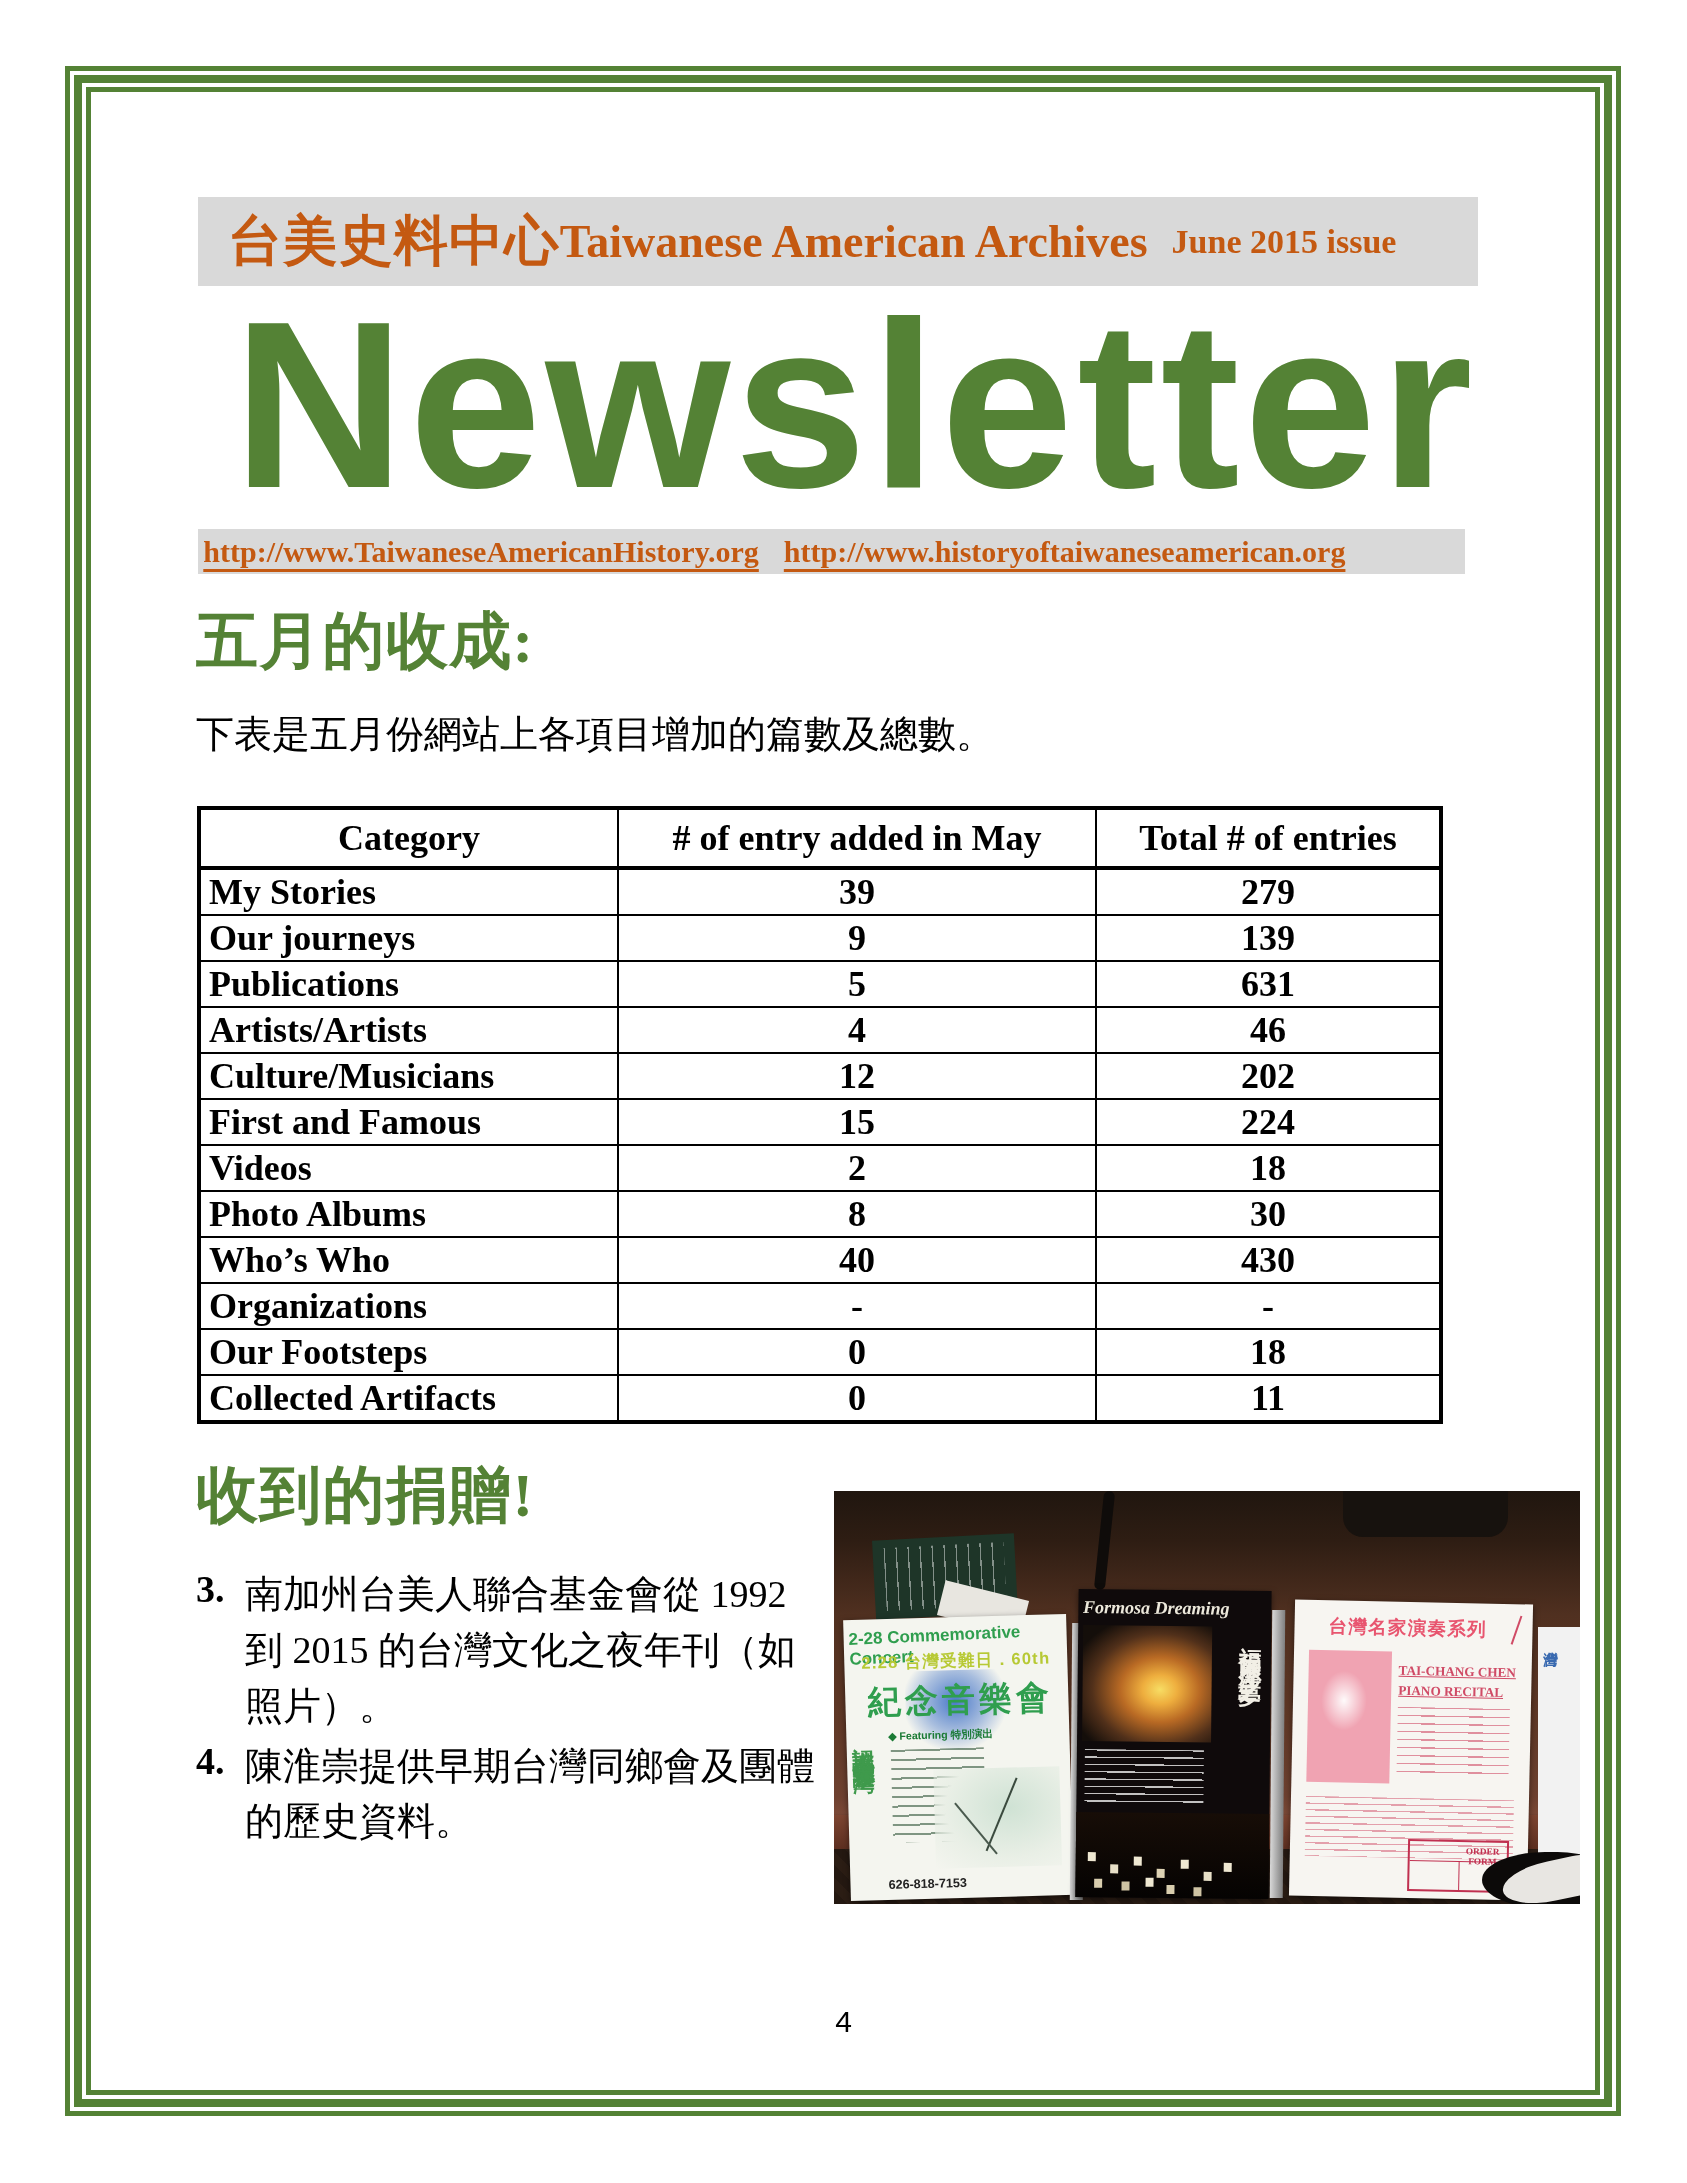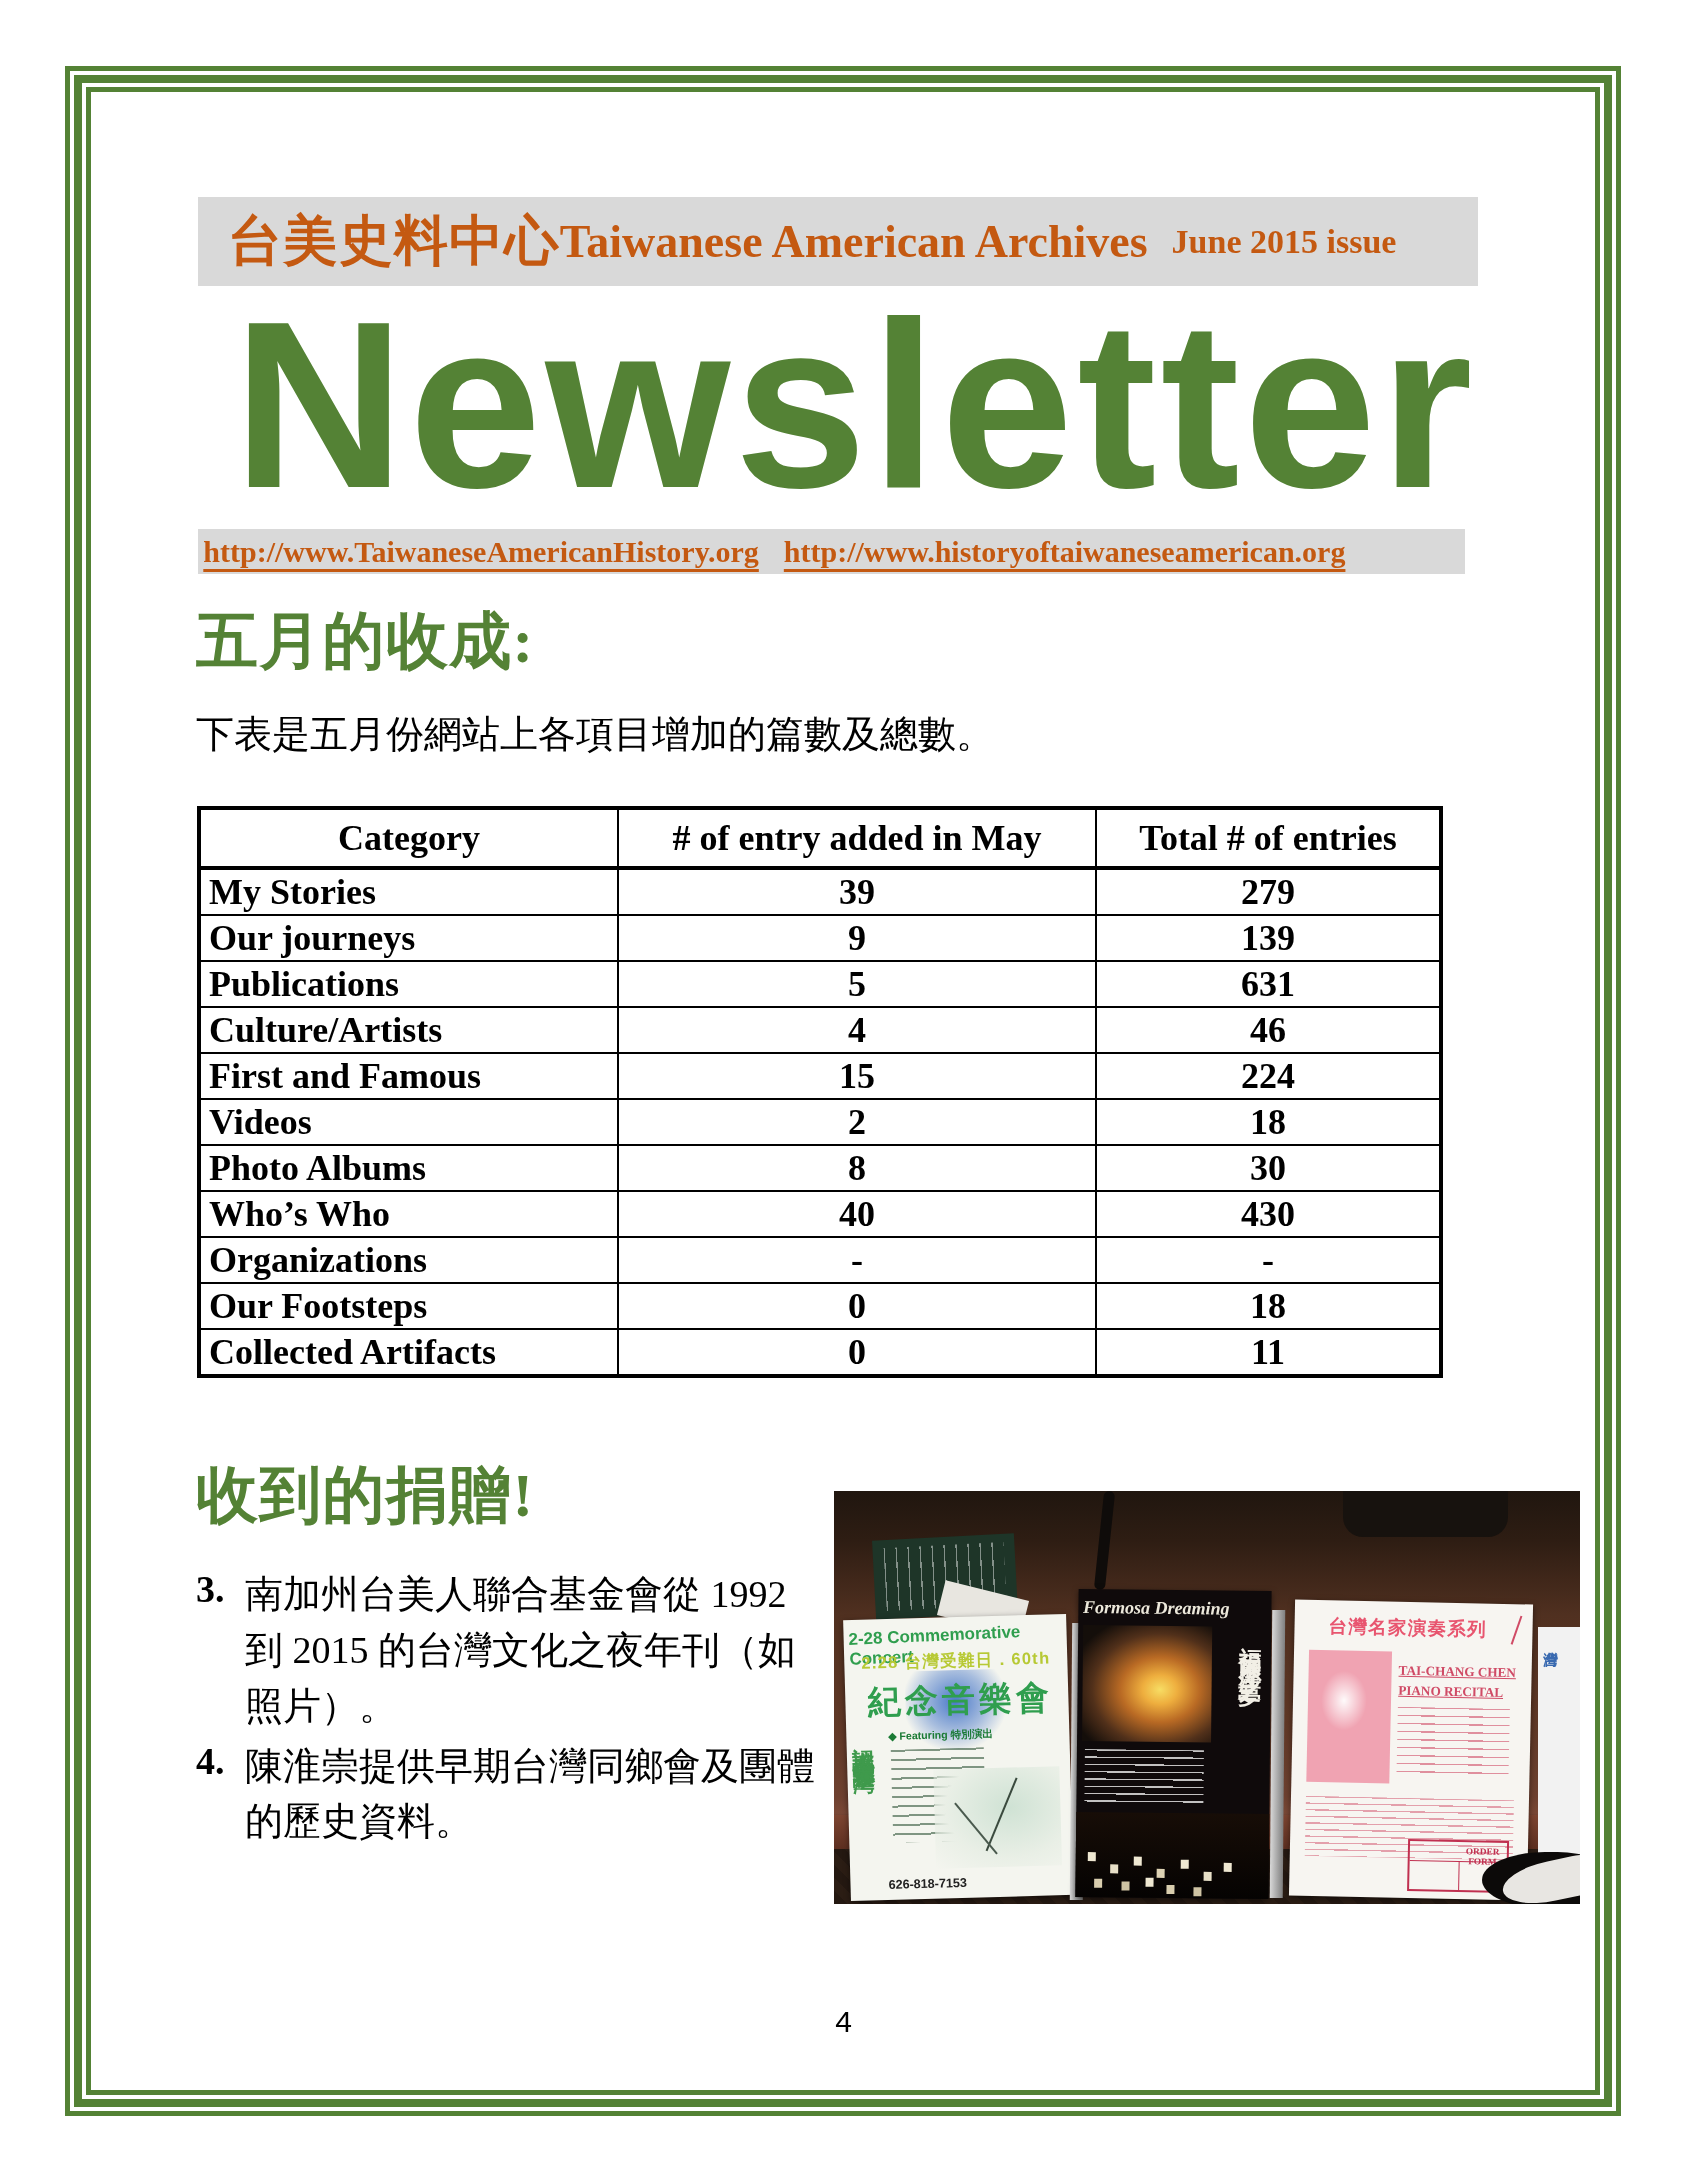--- a/index.html
+++ b/index.html
@@ -177,23 +177,28 @@
         <td class="cat">Our journeys</td>
         <td class="num">9</td>
         <td class="num">139</td>
       </tr>
     <tr>
         <td class="cat">Publications</td>
         <td class="num">5</td>
         <td class="num">631</td>
       </tr>
     <tr>
-        <td class="cat">Culture/Artists</td>
+        <td class="cat">Artists/Artists</td>
         <td class="num">4</td>
         <td class="num">46</td>
+      </tr>
+    <tr>
+        <td class="cat">Culture/Musicians</td>
+        <td class="num">12</td>
+        <td class="num">202</td>
       </tr>
     <tr>
         <td class="cat">First and Famous</td>
         <td class="num">15</td>
         <td class="num">224</td>
       </tr>
     <tr>
         <td class="cat">Videos</td>
         <td class="num">2</td>
         <td class="num">18</td>

